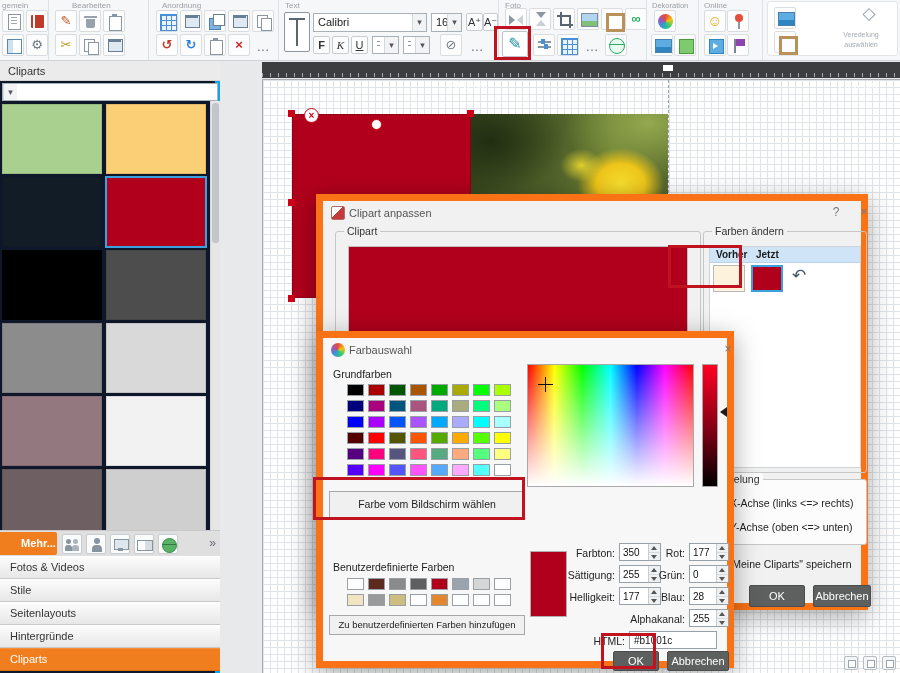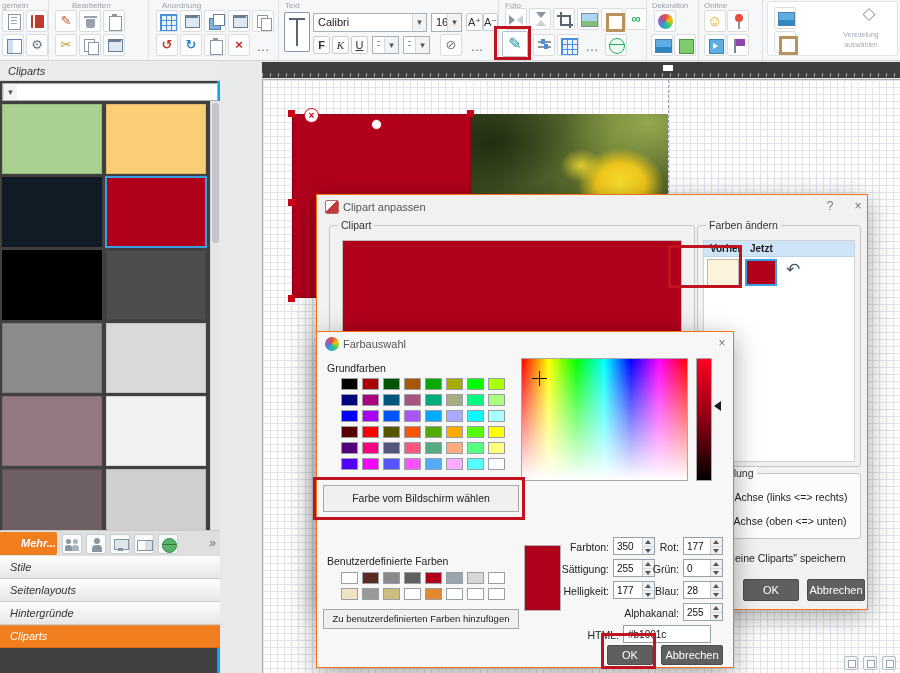--- a/index.html
+++ b/index.html
@@ -76,22 +76,22 @@
   .g-flag-purple::after { content:""; position:absolute; left:8px; top:4px; width:9px; height:7px; background:#8e44ad; }
   .g-textframe { border:1px solid #8a97a3; background:#fff; }
   .g-textframe::before { content:""; position:absolute; left:4px; top:5px; width:16px; height:2px; background:#5a6570; }
   .g-textframe::after { content:""; position:absolute; left:11px; top:5px; width:2px; height:28px; background:#5a6570; }
   .ribbon-card { position:absolute; left:767px; top:1px; width:131px; height:55px; background:#fff;
                  border:1px solid #e2e5e8; border-radius:3px; }
   .card-caption { position:absolute; font-size:7px; color:#a3abb3; width:70px; text-align:center; }
   .card-diamond { position:absolute; left:66px; top:1px; width:70px; text-align:center; font-size:17px; color:#93a1ad; }
 
   
-  .sidebar { position:absolute; left:0; top:61px; width:220px; height:612px; background:#404040;
-             border-right:3px solid #0ea5e9; z-index:5;font-style:italic; }
+  .sidebar { position:absolute; left:0; top:61px; width:220px; height:612px; background:#0f172a;
+             border-right:5px solid #0ea5e9; z-index:5; }
   .sb-header { position:absolute; left:0; top:0; width:220px; height:20px; background:#ebebeb;
                border-bottom:1px solid #d2d2d2; line-height:20px; padding-left:8px; color:#333; font-size:11px; }
   .sgrid { position:absolute; left:2px; top:43px; width:206px; height:426px; display:grid;
            grid-template-columns:100px 100px; grid-auto-rows:70px; gap:3px 4px; overflow:hidden; }
   .sgrid .sw { border:1px solid rgba(0,0,0,.10); }
   .sgrid .sw.selected { outline:2px solid #3ba0e0; outline-offset:-1px; }
   .sb-scroll { position:absolute; left:210px; top:40px; width:10px; height:429px; background:#e6e6e6; border-left:1px solid #d5d5d5; }
   .sb-thumb { position:absolute; left:1px; top:2px; width:7px; height:140px; background:#c2c6ca; border-radius:3px; }
   .sb-toolrow { position:absolute; left:0; top:469px; width:220px; height:26px; background:#dfdfdf; border-top:1px solid #c9c9c9; }
   .more-btn { position:absolute; left:0; top:1px; width:57px; height:23px; color:#fff; font-weight:bold;
@@ -133,21 +133,21 @@
       linear-gradient(100deg, #35451c 0%, #4f612a 40%, #697c31 65%, #50602a 100%); }
   .fold-line { position:absolute; left:405px; top:0; width:0; height:218px; border-left:1px dashed #9aa4ac; }
   .handle { position:absolute; width:7px; height:7px; background:#cc0017; }
   .h-delete { position:absolute; width:15px; height:15px; border-radius:50%; background:#fff; border:1px solid #cc0017;
               color:#cc0017; font-size:10px; font-weight:bold; text-align:center; line-height:13px; }
   .h-rotate { position:absolute; width:11px; height:11px; border-radius:50%; background:#fff; border:1px solid #cc0017; }
   .sti { position:absolute; width:14px; height:14px; border:1px solid #b5bcc2; background:#f4f6f7; border-radius:2px; z-index:2; }
   .sti::before { content:""; position:absolute; left:3px; top:3px; width:6px; height:6px; border:1px solid #9aa4ac; background:#fff; }
 
   
-  .dialog { position:absolute; border:1px solid #f97316; box-shadow:0 6px 24px rgba(0,0,0,.35); }
+  .dialog { position:absolute; border:7px solid #f97316; box-shadow:0 6px 24px rgba(0,0,0,.35); }
   .dlg-clipart { left:316px; top:194px; width:552px; height:416px; background:#f1f1f1; z-index:20; }
   .dlg-color { left:316px; top:331px; width:418px; height:337px; background:#f7f7f7; z-index:30; }
   .title-text { position:absolute; left:26px; top:6px; font-size:11px; color:#555; }
   .tb-btn { position:absolute; top:4px; width:18px; height:16px; text-align:center; color:#777; font-size:12px; line-height:15px; }
   .dlg-ico { position:absolute; left:8px; top:5px; width:14px; height:14px; border-radius:2px; }
   .ico-clipart { background:linear-gradient(135deg,#fff 45%, #c23a3a 45%); border:1px solid #b06a6a; }
   .ico-color { border-radius:50%; background:conic-gradient(#e74c3c,#f1c40f,#2ecc71,#3498db,#9b59b6,#e74c3c); }
   .groupbox { position:absolute; border:1px solid #c6c6c6; border-radius:3px; }
   .gb-label { position:absolute; top:-7px; left:8px; padding:0 3px; font-size:10.5px; color:#333; background:#f1f1f1; }
   .gb-white { background:#fcfcfc; }
@@ -363,20 +363,21 @@
       <div class="more-btn" style="background: rgb(240, 125, 30); padding-left: 20px;">Mehr...</div>
       <span class="ti ti-people" style="left:62px"></span>
       <span class="ti ti-person" style="left:86px"></span>
       <span class="ti ti-monitor" style="left:110px"></span>
       <span class="ti ti-book" style="left:134px"></span>
       <span class="ti ti-globe" style="left:158px"></span>
       <span class="sb-more-chev">»</span>
     </div>
     <div class="nav">
 
+        <div class="nav-item">Fotos &amp; Videos</div>
 
         <div class="nav-item">Stile</div>
 
         <div class="nav-item">Seitenlayouts</div>
 
         <div class="nav-item">Hintergründe</div>
 
         <div class="nav-item active">Cliparts</div>
       </div>
   </div>

